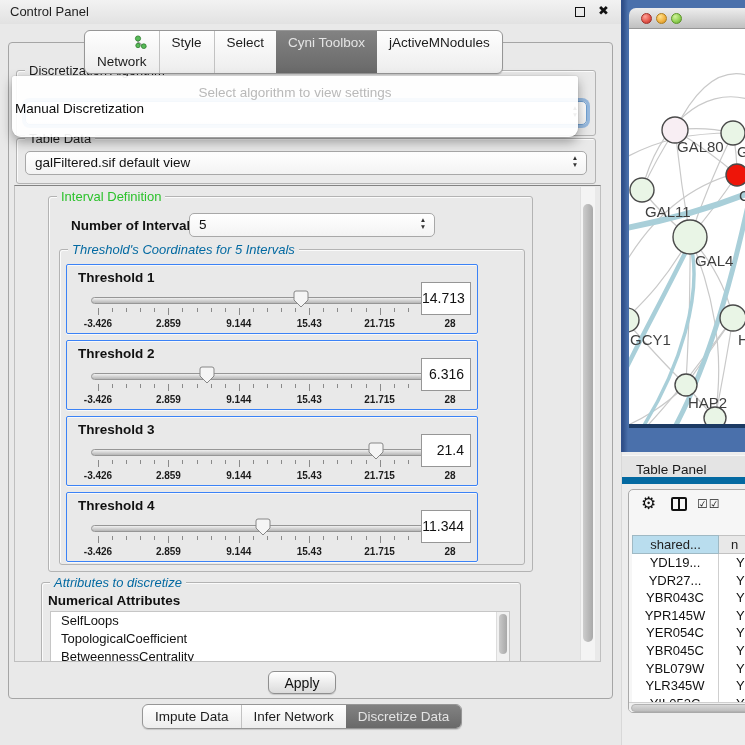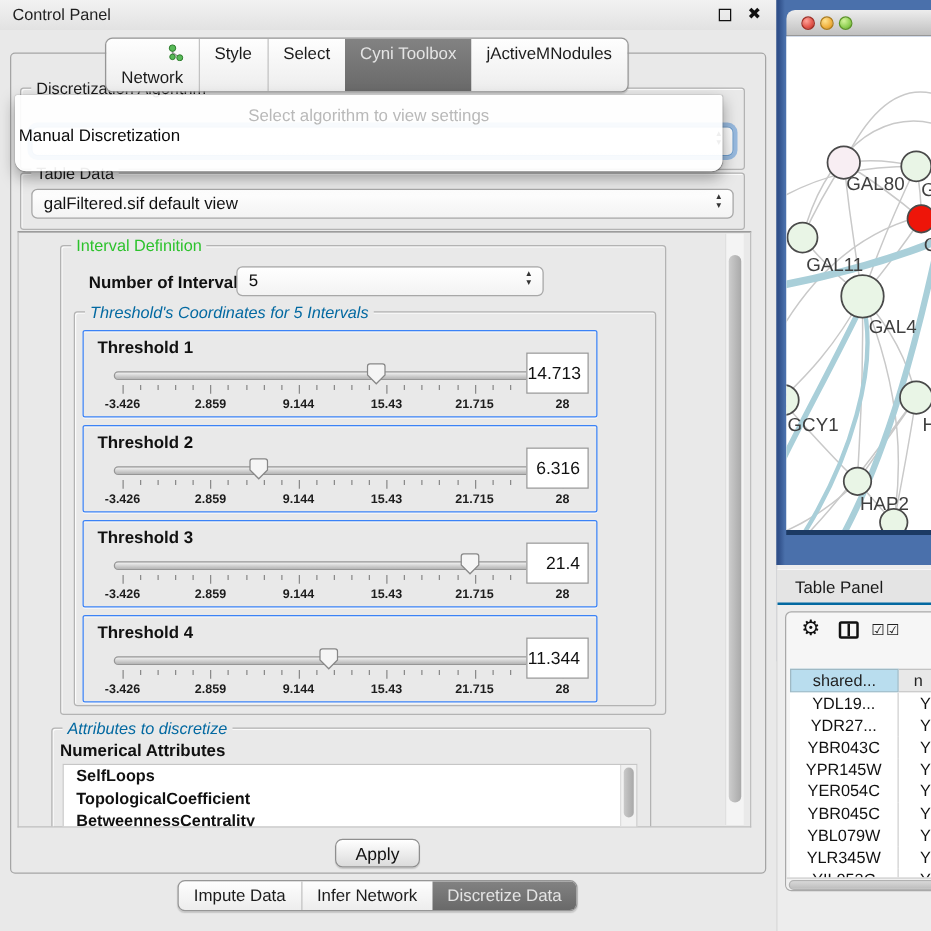--- a/index.html
+++ b/index.html
@@ -71,40 +71,40 @@
   .thumb{position:absolute;top:1px;width:16px;height:18px;margin-left:-8px;}
   .ticks{position:absolute;left:7px;right:7px;top:19px;height:8px;}
   .tick{position:absolute;top:0;width:1px;background:#8a8a8a;height:4px;}
   .tick.major{height:7px;}
   .tlabels{position:absolute;left:7px;right:7px;top:29px;height:12px;}
   .tlabels span{position:absolute;transform:translateX(-50%);font-size:10px;font-weight:bold;color:#1c1c1c;white-space:nowrap;}
   .value-box{position:absolute;right:6px;top:17px;width:50px;height:33px;background:#fff;border:1px solid #969696;font-size:14px;color:#111;text-align:right;padding-right:6px;line-height:31px;}
 
   .attributes-group{left:26px;top:396px;width:480px;height:100px;}
   .attr-sub{position:absolute;left:6px;top:10px;font-size:13.5px;font-weight:bold;color:#111;}
-  .attr-list{position:absolute;left:8px;top:28px;width:460px;height:80px;background:#fff;border:1px solid #c6c6c6;overflow:hidden;font-weight:bold;}
+  .attr-list{position:absolute;left:8px;top:28px;width:460px;height:80px;background:#fff;border:1px solid #c6c6c6;overflow:hidden;}
   .attr-item{font-size:13px;color:#111;padding-left:10px;line-height:18px;white-space:nowrap;}
   .list-scrollbar{position:absolute;right:0;top:0;bottom:0;width:13px;background:#f1f1f1;border-left:1px solid #ddd;}
   .list-thumb{position:absolute;left:2px;top:2px;width:8px;height:40px;border-radius:5px;background:linear-gradient(90deg,#c9c9c9,#a8a8a8);}
 
   .apply-btn{position:absolute;left:268px;top:671px;width:68px;height:23px;background:linear-gradient(180deg,#ffffff,#dbdbdb);border:1px solid #8f8f8f;border-radius:6px;font-size:14px;color:#111;box-shadow:0 1px 1px rgba(0,0,0,.15);}
 
   
   .network-window{position:absolute;left:621px;top:0;width:124px;height:529px;background:linear-gradient(90deg,#30508a 0px,#30508a 2px,#4a70ab 7px,#4a70ab 100%);}
   .nw-titlebar{position:absolute;left:8px;top:8px;right:0;height:21px;background:linear-gradient(180deg,#ededed,#c0c0c0);border-bottom:1px solid #979797;border-top-left-radius:7px;}
   .tl{position:absolute;top:5px;width:11px;height:11px;border-radius:50%;}
   .tl.red{left:12px;background:radial-gradient(circle at 35% 30%,#ffa399,#e2544a 60%,#b23028);border:1px solid #a03028;}
   .tl.yellow{left:27px;background:radial-gradient(circle at 35% 30%,#ffe28e,#f0b03e 60%,#c98a20);border:1px solid #ad7d1e;}
   .tl.green{left:42px;background:radial-gradient(circle at 35% 30%,#d2f39b,#8ecf52 60%,#5f9e2c);border:1px solid #5c9428;}
   .nw-canvas{position:absolute;left:8px;top:29px;right:0;height:395px;background:#fff;overflow:hidden;}
   .nw-darkband{position:absolute;left:8px;top:424px;right:0;height:4px;background:#1c3a63;}
 
   
   .right-lower{position:absolute;left:621px;top:452px;width:124px;height:293px;background:#ededed;border-left:1px solid #d8d8d8;}
-  .tp-header{position:absolute;left:0;top:3px;right:0;height:29px;background:#e4e4e4;border-top:1px solid #f7f7f7;border-bottom:2px solid #0369a1;}
+  .tp-header{position:absolute;left:0;top:3px;right:0;height:29px;background:#e4e4e4;border-top:1px solid #f7f7f7;border-bottom:7px solid #0369a1;}
   .tp-header span{position:absolute;left:14px;top:0;line-height:28px;font-size:13.5px;color:#1a1a1a;}
   .tp-box{position:absolute;left:6px;top:37px;width:133px;height:224px;background:#f6f6f6;border:1px solid #a9a9a9;border-radius:5px;overflow:hidden;}
   .gear{position:absolute;left:12px;top:3px;font-size:17px;color:#111;}
   .col-ico{position:absolute;left:42px;top:7px;width:16px;height:14px;border:2px solid #111;border-radius:2px;}
   .col-ico::after{content:"";position:absolute;left:5px;top:0;bottom:0;border-left:2px solid #111;}
   .checks{position:absolute;left:68px;top:7px;font-size:12px;color:#222;letter-spacing:1px;white-space:nowrap;}
   .tp-headrow{position:absolute;left:0;top:45px;right:0;height:19px;}
   .tp-h1{position:absolute;left:3px;top:0;width:87px;height:19px;border:1px solid #9fb9c4;font-size:13px;color:#222;text-align:center;line-height:18px;}
   .tp-h2{position:absolute;left:90px;top:0;width:70px;height:19px;background:#e8e8e8;border:1px solid #c2c2c2;border-left:none;font-size:13px;color:#222;padding-left:12px;line-height:18px;}
   .tp-rows{position:absolute;left:3px;top:64px;right:0;height:148px;background:#fff;overflow:hidden;}

